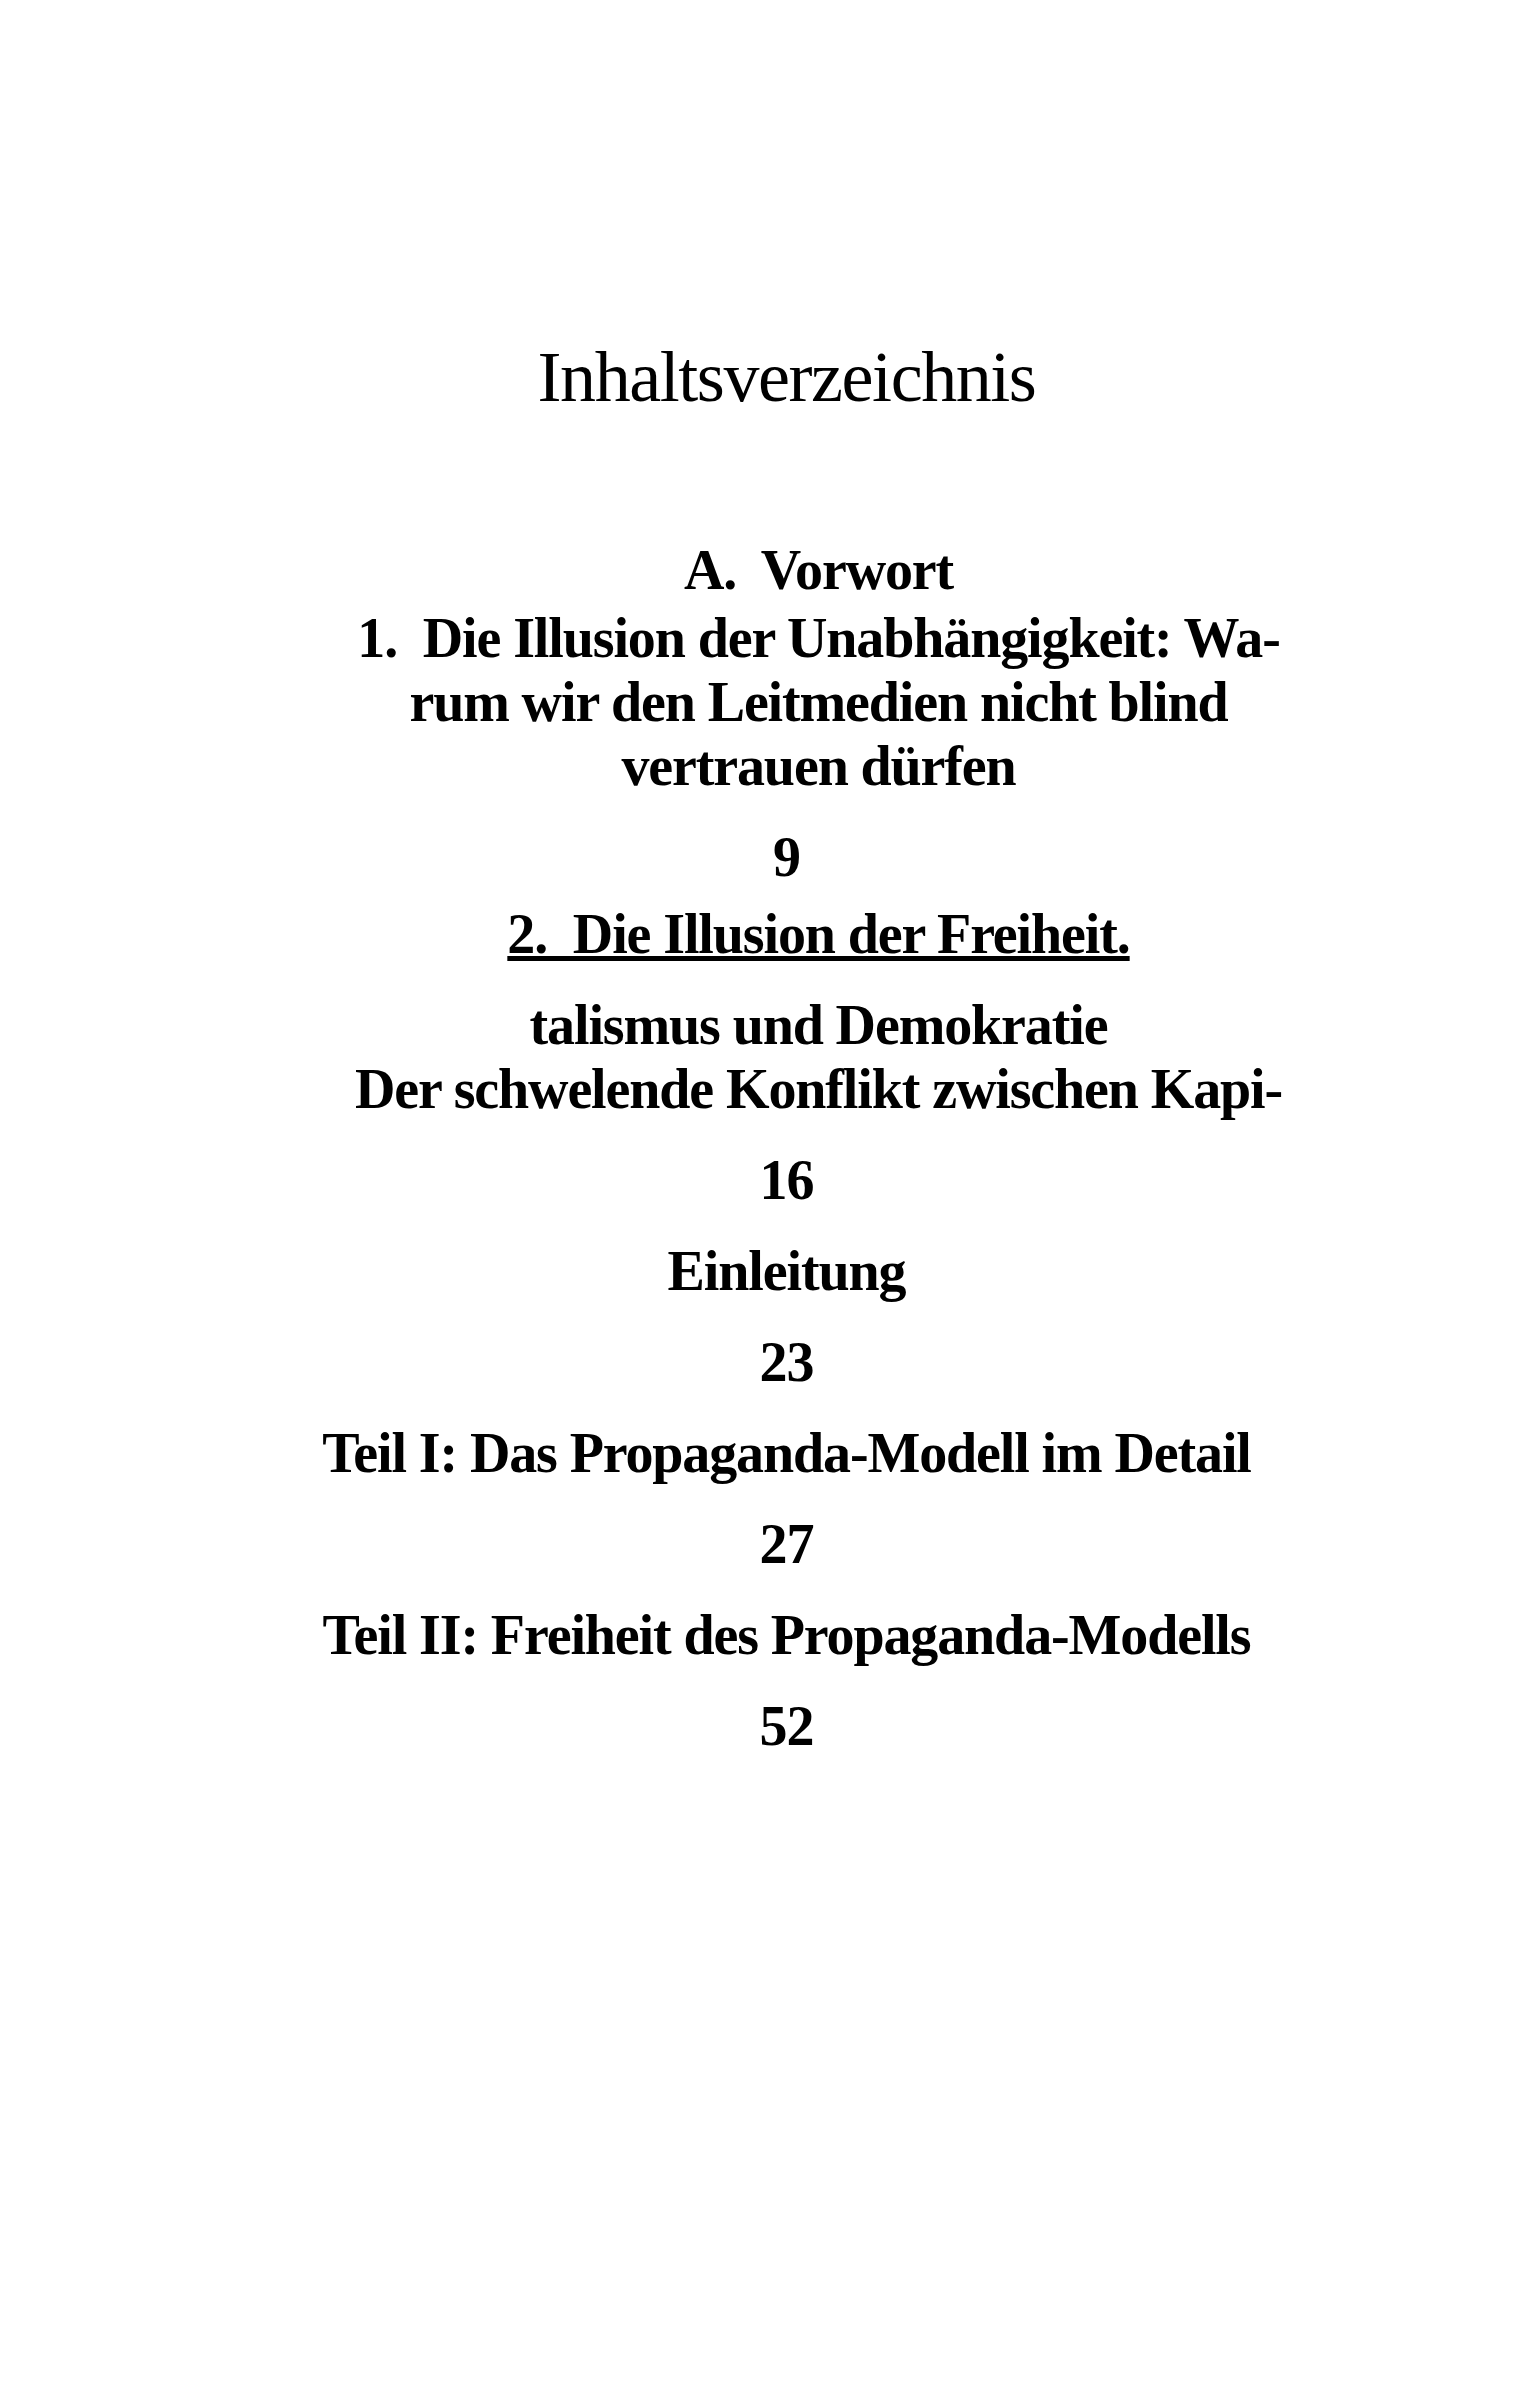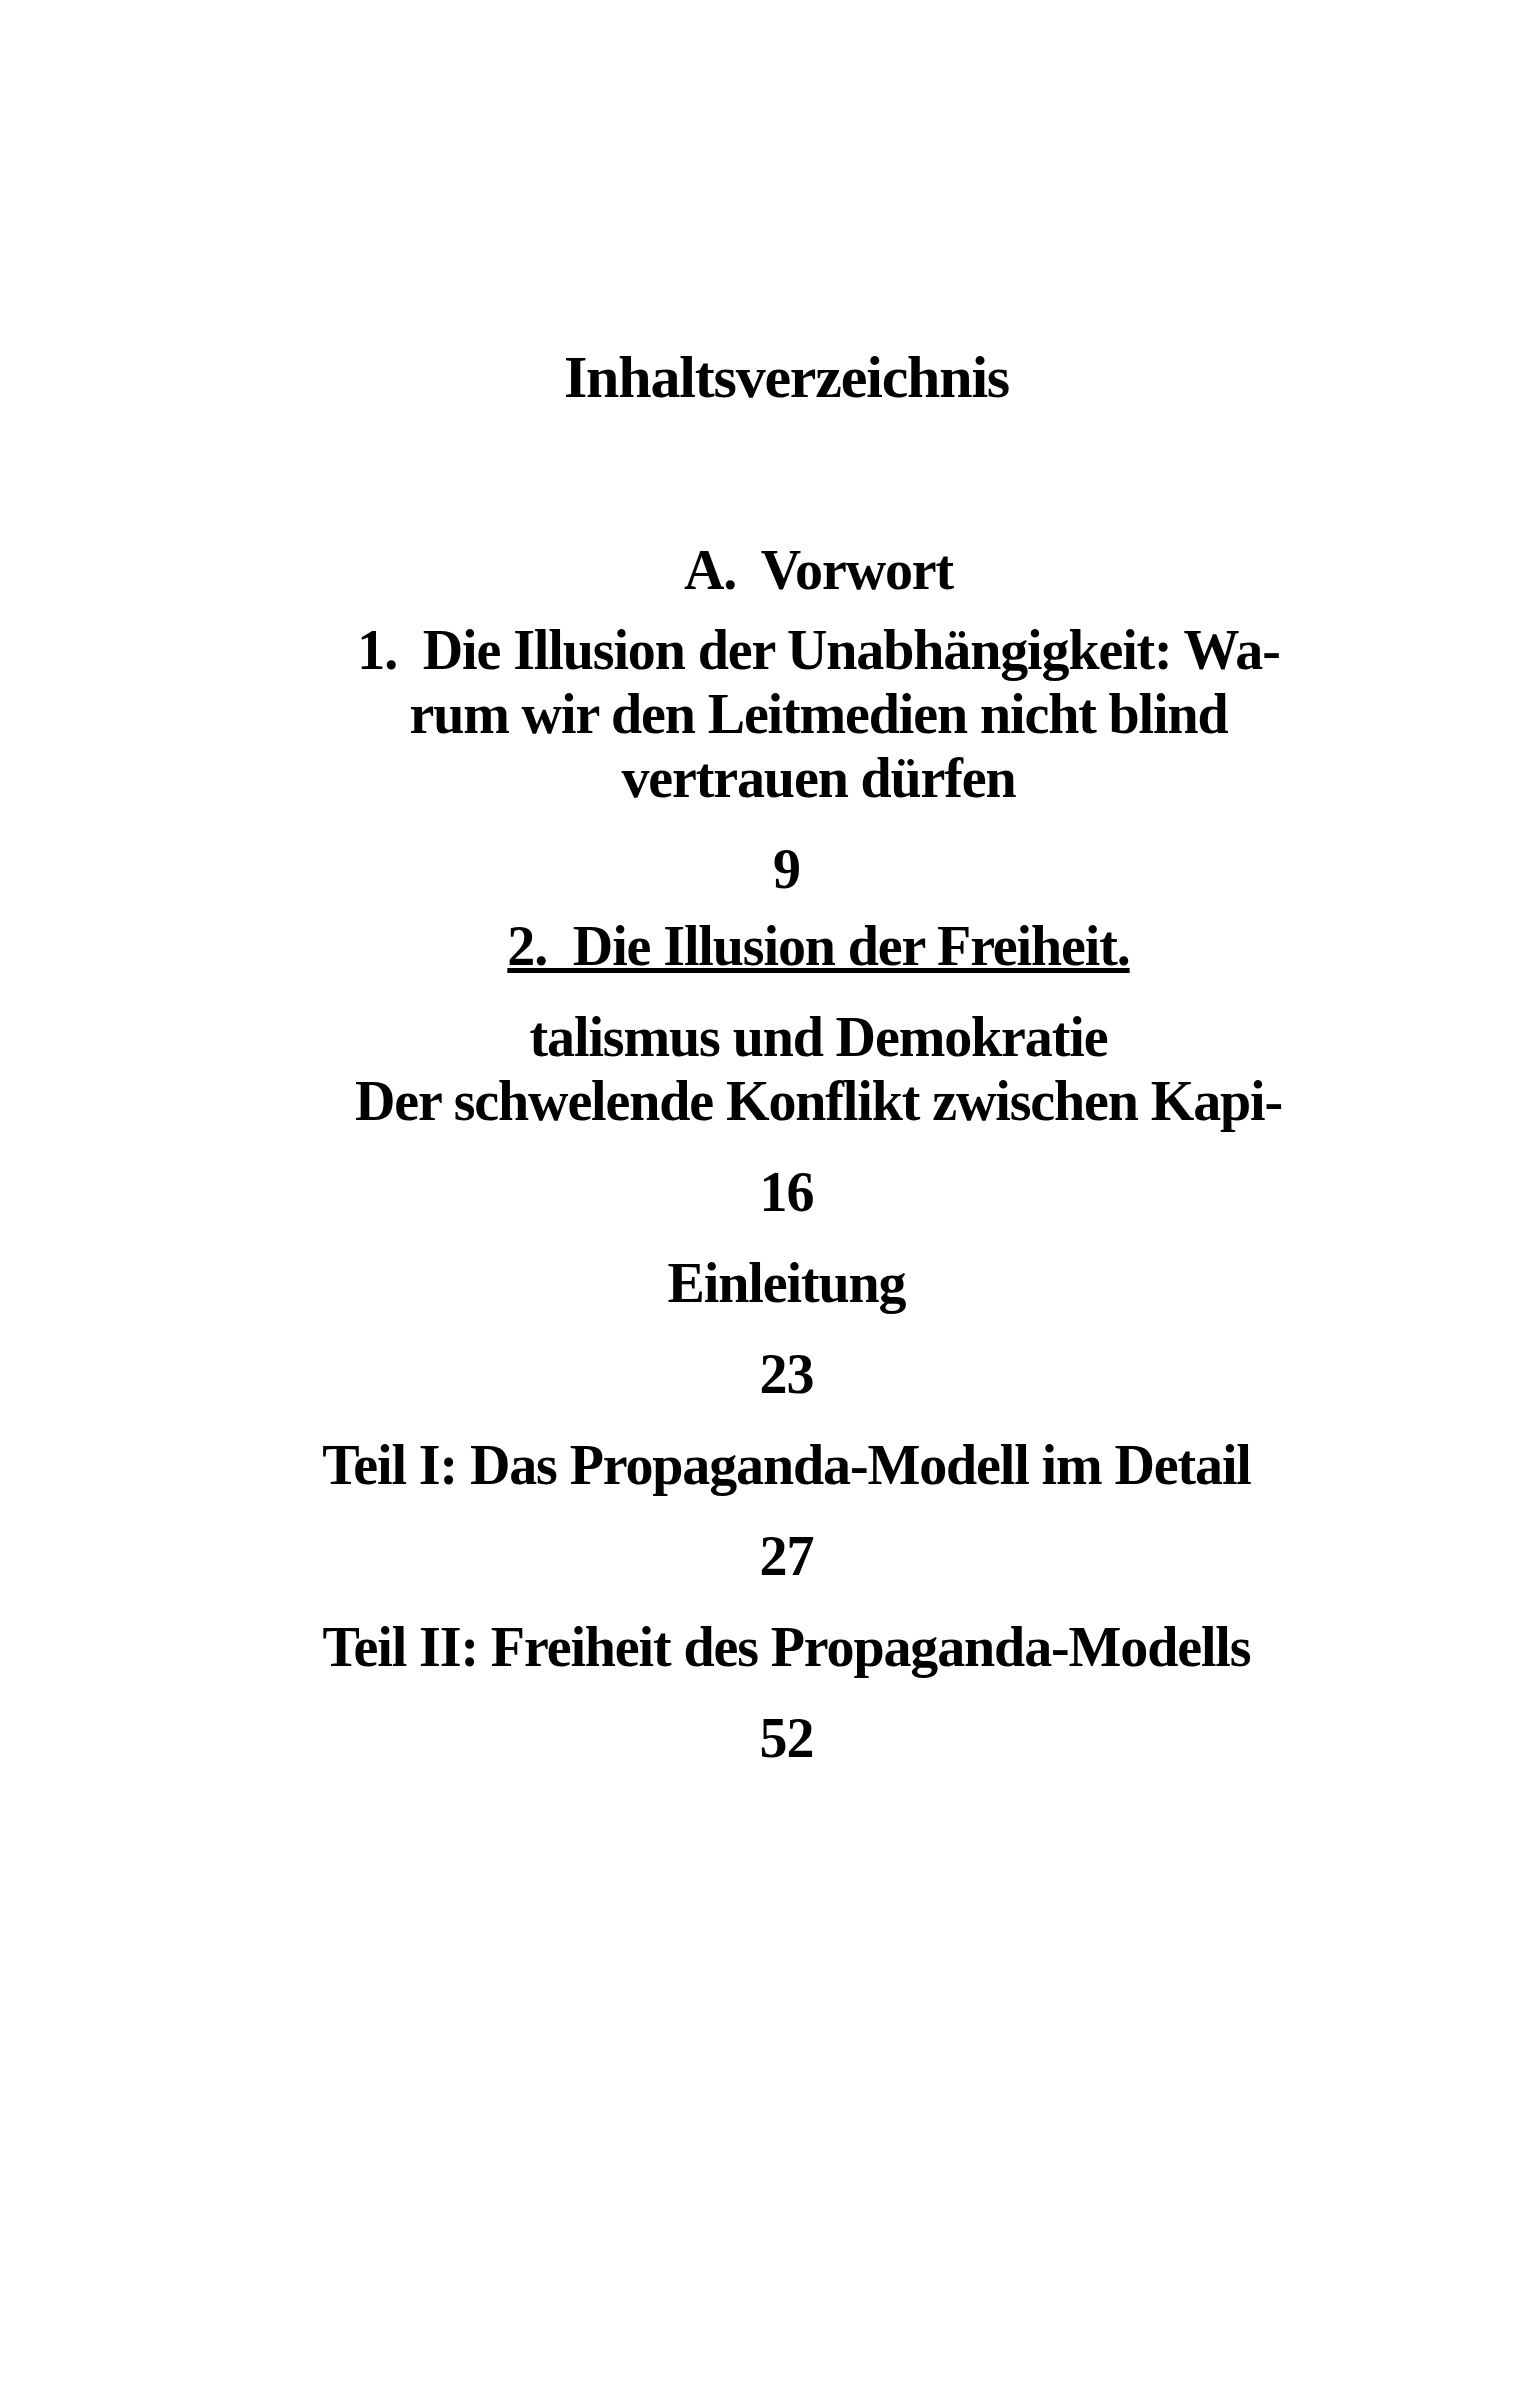--- a/index.html
+++ b/index.html
@@ -13,35 +13,35 @@
     overflow: hidden;
   }
   .page {
     box-sizing: border-box;
     width: 1517px;
     height: 2401px;
     padding: 337px 115px 0 171px; 
   }
   .toc-title {
     margin: 0 0 121px 0;
-    font-size: 60px;
+    font-size: 72px;
     line-height: 80px;
     text-align: center;
-    font-weight: 700;
+    font-weight: 400;
     letter-spacing: -0.02em;
   }
   .entry {
     font-size: 56px;
     line-height: 64px;
     text-align: center;
     letter-spacing: -0.02em;
   }
   .entry .line { white-space: pre; }
   .indent { padding-left: 64px; } 
-  .sp-none    { margin-top: 16px; }
+  .sp-none    { margin-top: 4px; }
   .sp-tight   { margin-top: 13.4px; text-decoration: underline; }
   .sp-normal  { margin-top: 27px; }
   .sp-section { margin-top: 96px; }
 </style>
 </head>
 <body>
 
 <div class="page">
   <h1 class="toc-title">Inhaltsverzeichnis</h1>
   <div id="toc">

